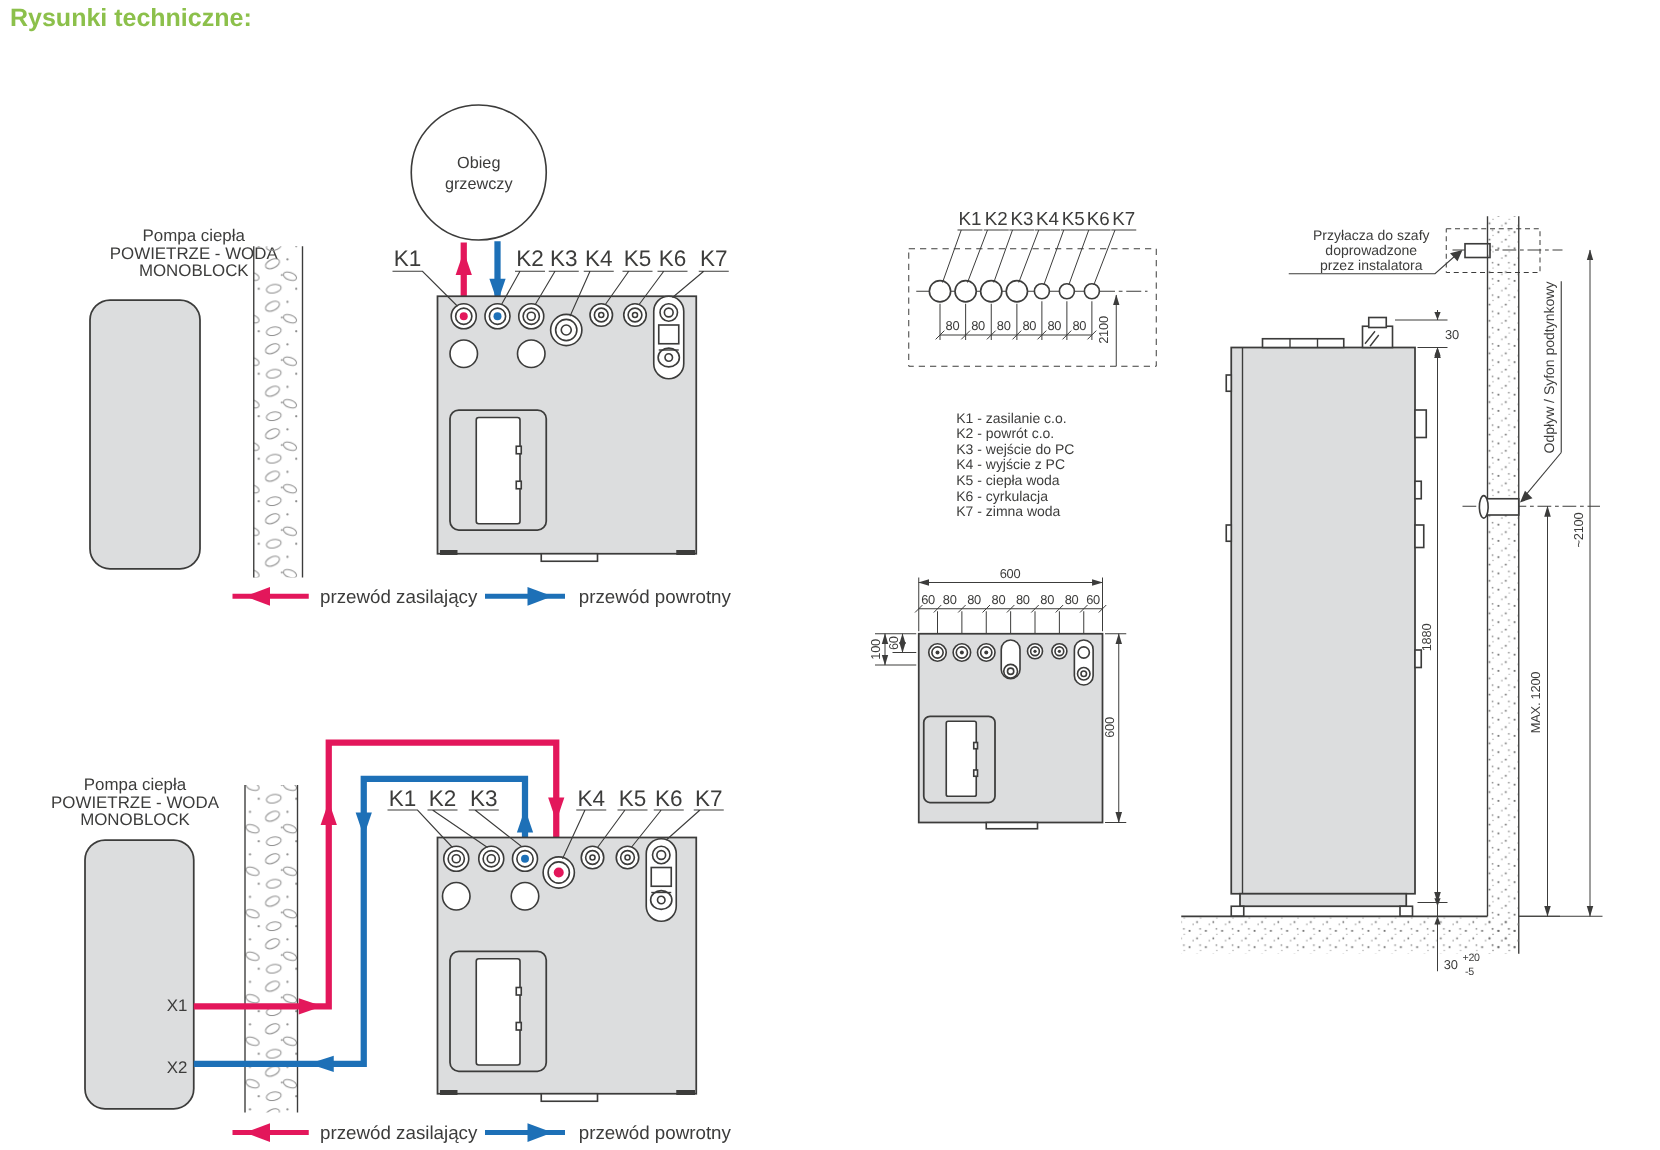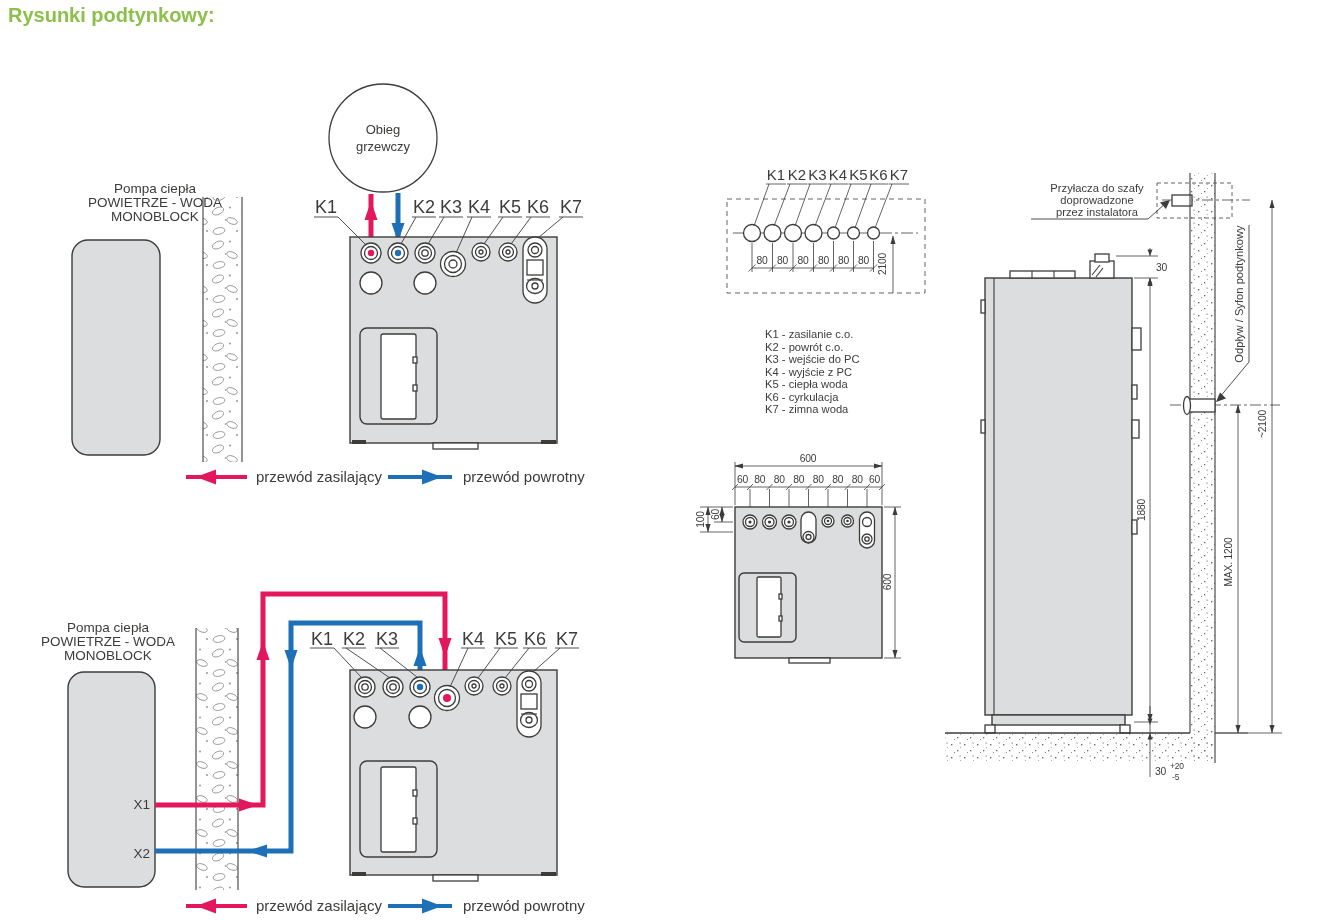--- a/index.html
+++ b/index.html
@@ -26,21 +26,21 @@
   .t11{font-size:11.2px;}
   .t10{font-size:10.3px;letter-spacing:-0.2px;}
   .t8{font-size:8.5px;letter-spacing:-0.2px;}
   .mid{text-anchor:middle;}
   .end{text-anchor:end;}
 </style>
 </head>
 <body>
 
 <div class="canvas">
-  <div class="page-title">Rysunki podtynkowy:</div>
+  <div class="page-title">Rysunki techniczne:</div>
 
   <svg width="1328" height="920" viewBox="0 0 1328 920">
     <defs>
       <pattern id="stones" width="30" height="34" patternUnits="userSpaceOnUse">
         <ellipse cx="8" cy="7" rx="6" ry="3.4" transform="rotate(-25 8 7)" fill="none" stroke="#8c8c8c" stroke-width="0.8"></ellipse>
         <ellipse cx="22" cy="17" rx="5.5" ry="3" transform="rotate(20 22 17)" fill="none" stroke="#8c8c8c" stroke-width="0.8"></ellipse>
         <ellipse cx="9" cy="27" rx="6" ry="3.3" transform="rotate(-12 9 27)" fill="none" stroke="#8c8c8c" stroke-width="0.8"></ellipse>
         <circle cx="20" cy="3.5" r="0.9" fill="#8c8c8c"></circle>
         <circle cx="27" cy="27" r="0.9" fill="#8c8c8c"></circle>
         <circle cx="15.5" cy="16" r="0.8" fill="#8c8c8c"></circle>

